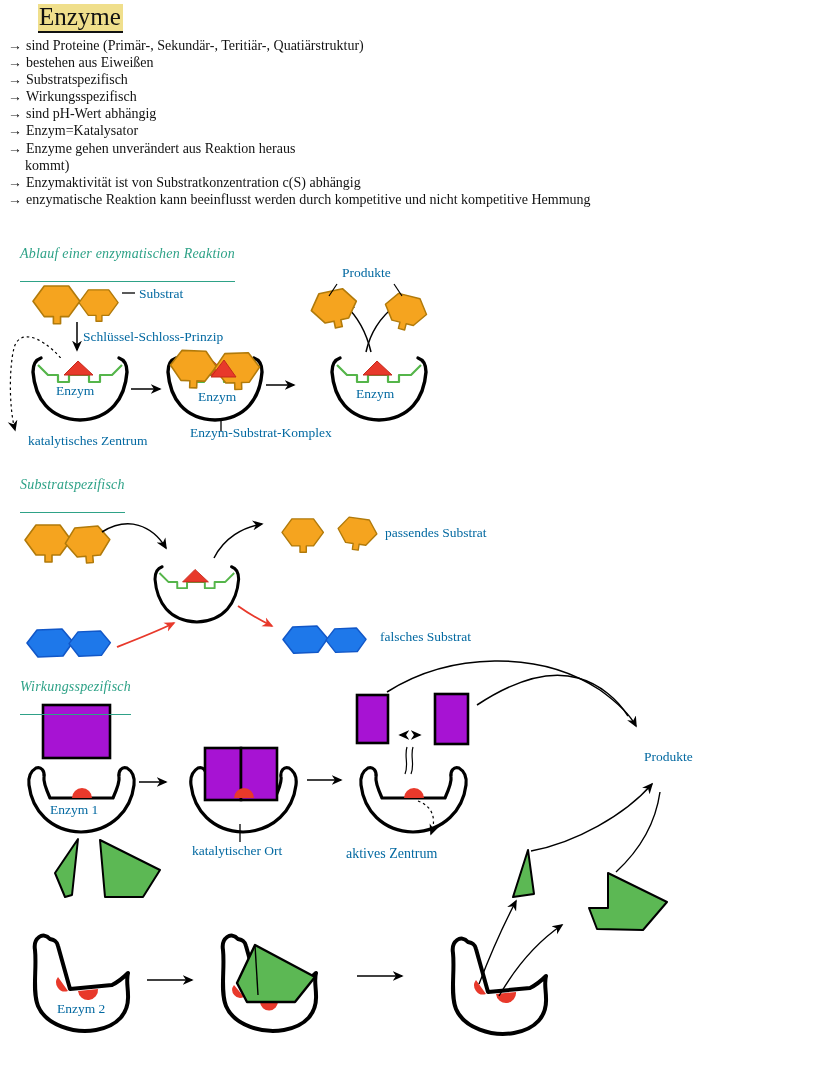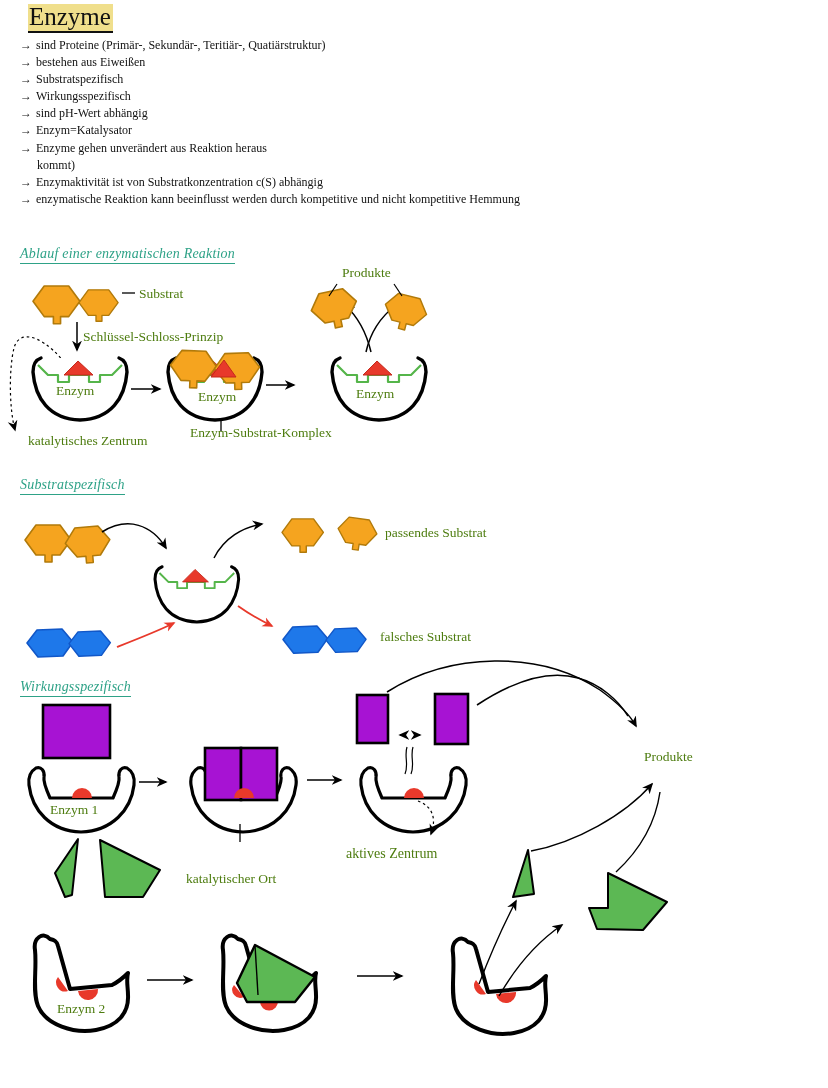--- a/index.html
+++ b/index.html
@@ -1,28 +1,28 @@
 <!DOCTYPE html>
 <html><head>
 <meta charset="utf-8">
 <style>
   html,body{margin:0;padding:0;background:#fff;}
   .page{position:relative;width:828px;height:1088px;background:#ffffff;overflow:hidden;
         font-family:"Liberation Serif","DejaVu Serif",serif;color:#111;}
   .art{position:absolute;left:0;top:0;}
-  .title-wrap{position:absolute;left:28px;top:4px;}
+  .title-wrap{position:absolute;left:38px;top:4px;}
   .title{display:inline-block;font-size:25px;line-height:26px;background:#f0df8c;
          border-bottom:2px solid #111;padding:0 2px 1px 1px;}
-  .list{position:absolute;left:20px;top:37px;width:800px;font-size:12px;line-height:17.1px;}
+  .list{position:absolute;left:8px;top:37px;width:800px;font-size:14px;line-height:17.1px;}
   .row{white-space:nowrap;}
   .row .arr{margin-right:4px;}
   .row.cont{padding-left:17px;}
   .heading{position:absolute;font-size:14px;font-style:italic;color:#2ea287;
-           border-bottom:1.2px solid #2ea287;padding-bottom:1px;letter-spacing:.2px;}
-  .lbl{position:absolute;font-size:13.5px;white-space:nowrap;color:#4d7c0f;text-align:center;}
+           border-bottom:1.2px solid #2ea287;padding-bottom:19px;letter-spacing:.2px;}
+  .lbl{position:absolute;font-size:13.5px;white-space:nowrap;color:#0369a1;text-align:center;}
   .lbl.sm{font-size:14px;}
 </style>
 </head>
 <body>
 
 <div class="page">
 
   <svg class="art" width="828" height="1088" viewBox="0 0 828 1088">
     <defs>
       <marker id="ah" viewBox="0 0 10 10" refX="8.5" refY="5" markerWidth="11" markerHeight="11" orient="auto" markerUnits="userSpaceOnUse">
@@ -219,17 +219,17 @@
   <div class="lbl" style="left:198px;top:389px;">Enzym</div>
   <div class="lbl" style="left:356px;top:386px;">Enzym</div>
   <div class="lbl" style="left:28px;top:433px;">katalytisches Zentrum</div>
   <div class="lbl" style="left:190px;top:425px;">Enzym-Substrat-Komplex</div>
   <div class="lbl" style="left:342px;top:265px;">Produkte</div>
 
   <div class="lbl" style="left:385px;top:525px;">passendes Substrat</div>
   <div class="lbl" style="left:372px;top:629px;margin-left:8px;">falsches Substrat</div>
 
   <div class="lbl" style="left:50px;top:802px;">Enzym 1</div>
-  <div class="lbl" style="left:186px;top:843px;margin-top:28px;">katalytischer Ort</div>
+  <div class="lbl" style="left:192px;top:843px;">katalytischer Ort</div>
   <div class="lbl sm" style="left:346px;top:846px;">aktives Zentrum</div>
   <div class="lbl" style="left:644px;top:749px;">Produkte</div>
   <div class="lbl" style="left:57px;top:1001px;">Enzym 2</div>
 </div>
 
 </body></html>

